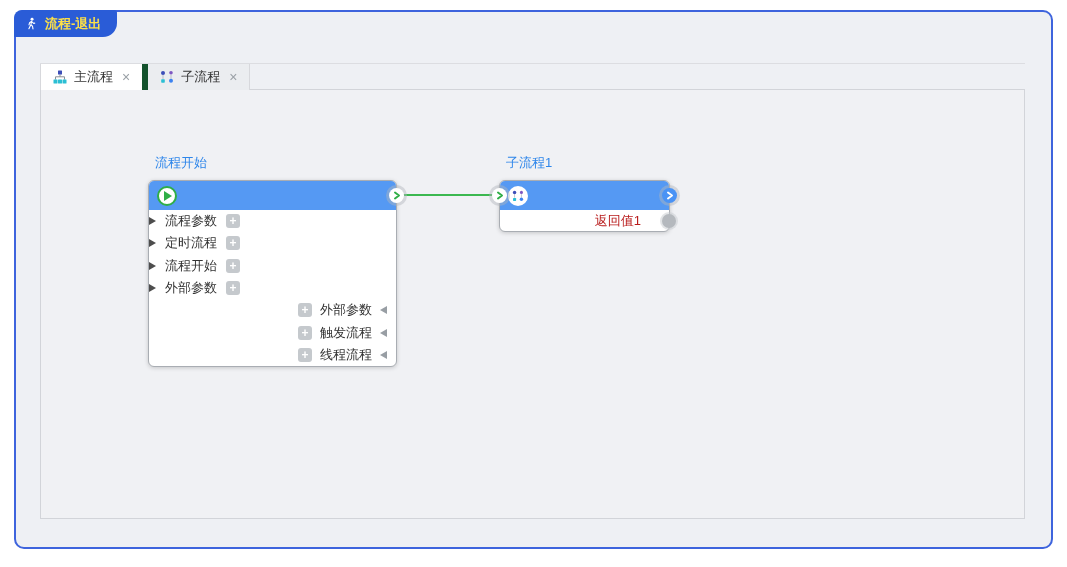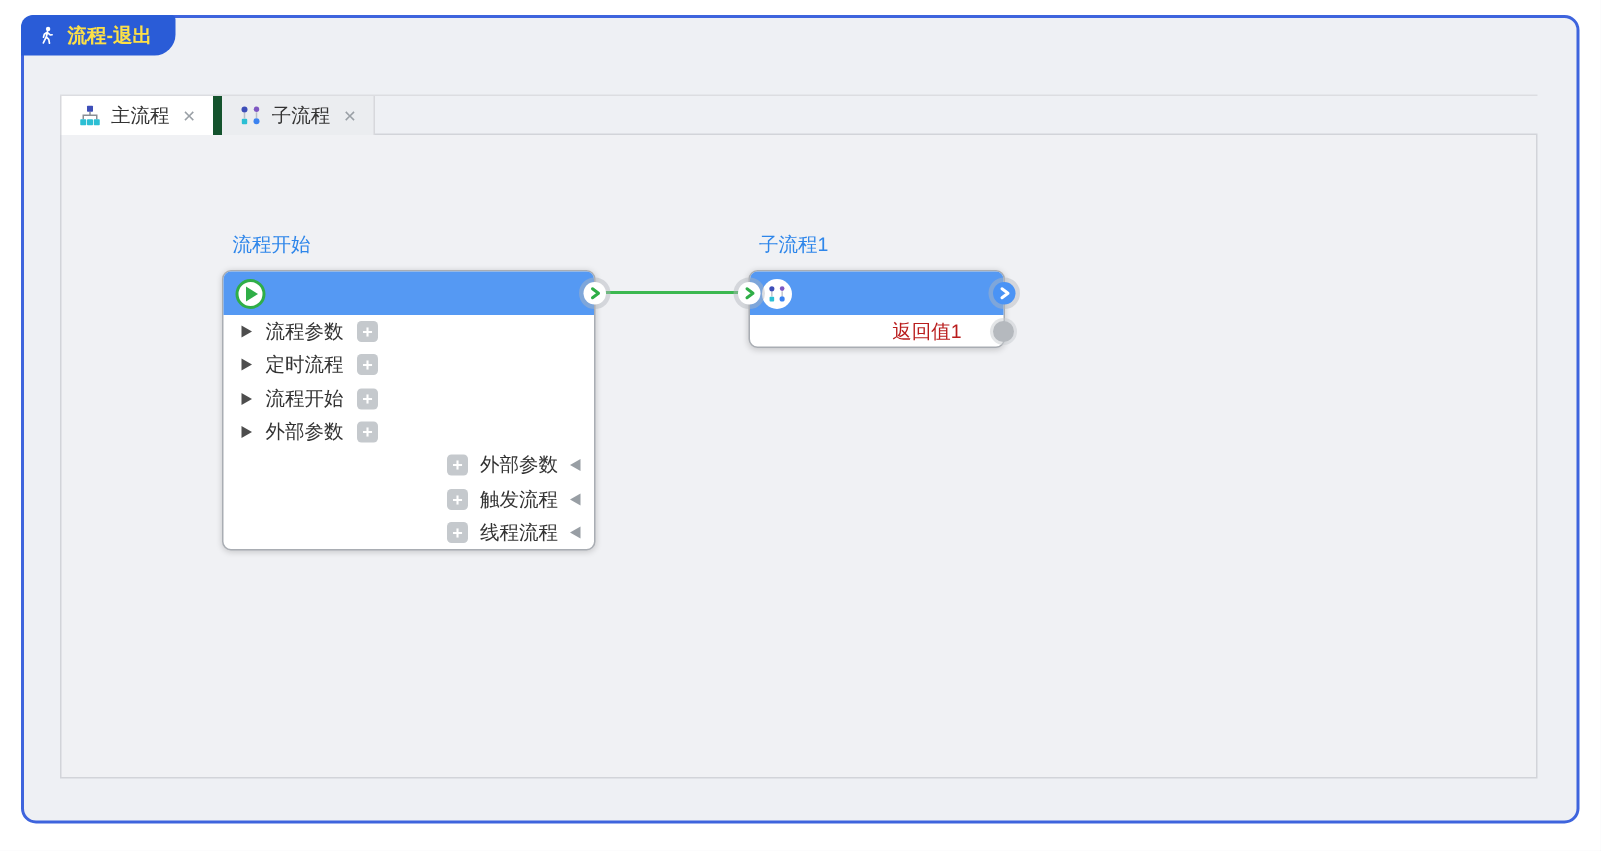--- a/index.html
+++ b/index.html
@@ -32,21 +32,21 @@
                  display:flex; align-items:center; padding:0 8px; position:relative; }
 
   .circle-icon { width:20px; height:20px; border-radius:50%; background:#fff;
                  display:flex; align-items:center; justify-content:center; }
   .play-circle { border:2px solid #2fae47; }
   .play-tri { width:0; height:0; border-left:8px solid #2fae47;
               border-top:5px solid transparent; border-bottom:5px solid transparent; margin-left:2px; }
 
   .rows { display:flex; flex-direction:column; height:156px; }
   .row { flex:1; display:flex; align-items:center; font-size:13px; color:#333; }
-  .row.left  { padding-left:12px; gap:9px; }
+  .row.left  { gap:9px; }
   .row.right { justify-content:flex-end; padding-right:9px; gap:8px; }
 
   .tri-right { width:0; height:0; border-left:7px solid #4d4d4d;
                border-top:4.5px solid transparent; border-bottom:4.5px solid transparent; }
   .tri-left  { width:0; height:0; border-right:7px solid #989ea4;
                border-top:4.5px solid transparent; border-bottom:4.5px solid transparent; }
 
   .plus { width:14px; height:14px; border-radius:3px; background:#c5c9cd; color:#fff;
           display:flex; align-items:center; justify-content:center;
           font-size:12px; font-weight:bold; line-height:1; }

